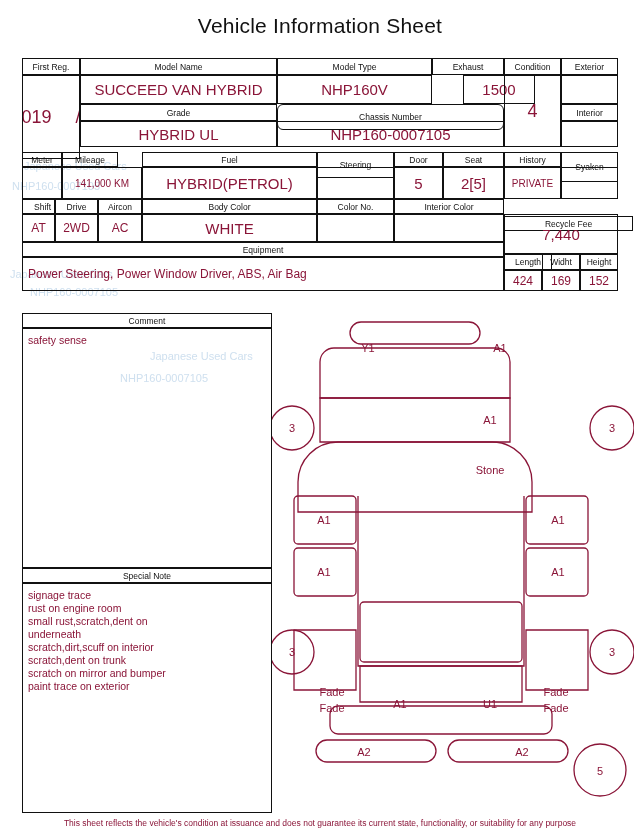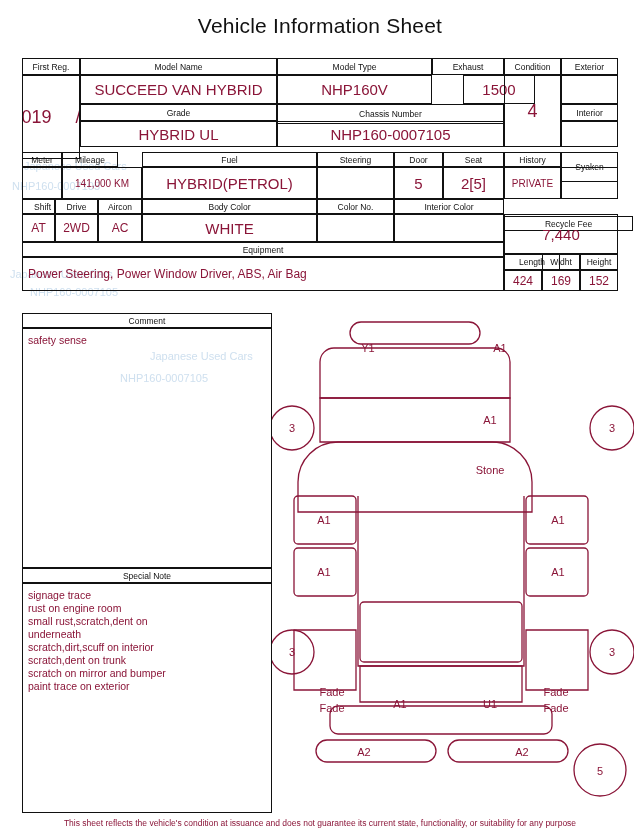--- a/index.html
+++ b/index.html
@@ -126,36 +126,36 @@
 
   <div class="cell lbl" style="left:504px; top:58px; width:57px; height:17px;">Condition</div>
   <div class="cell val v-big" style="left:504px; top:75px; width:57px; height:72px;">4</div>
 
   <div class="cell lbl" style="left:561px; top:58px; width:57px; height:17px;">Exterior</div>
   <div class="cell val v-sm" style="left:561px; top:75px; width:57px; height:29px;"></div>
 
   <div class="cell lbl" style="left:80px; top:104px; width:197px; height:17px;">Grade</div>
   <div class="cell val v-med" style="left:80px; top:121px; width:197px; height:26px;">HYBRID UL</div>
 
-  <div class="cell lbl" style="left:277px; top:104px; width:227px; height:20px;">Chassis Number</div>
+  <div class="cell lbl" style="left:277px; top:104px; width:227px; height:26px;border-radius:6px;">Chassis Number</div>
   <div class="cell val v-med" style="left:277px; top:121px; width:227px; height:26px;">NHP160-0007105</div>
 
   <div class="cell lbl" style="left:561px; top:104px; width:57px; height:17px;">Interior</div>
   <div class="cell val v-sm" style="left:561px; top:121px; width:57px; height:26px;"></div>
 
   <div class="cell lbl" style="left:22px; top:152px; width:40px; height:15px;">Meter</div>
   <div class="cell val v-xs" style="left:22px; top:167px; width:40px; height:32px;"></div>
 
   <div class="cell lbl" style="left:62px; top:152px; width:56px; height:15px;">Mileage</div>
   <div class="cell val v-xs" style="left:62px; top:167px; width:80px; height:32px;">141,000 KM</div>
 
   <div class="cell lbl" style="left:142px; top:152px; width:175px; height:15px;">Fuel</div>
   <div class="cell val v-med" style="left:142px; top:167px; width:175px; height:32px;">HYBRID(PETROL)</div>
 
-  <div class="cell lbl" style="left:317px; top:152px; width:77px; height:15px;">Steering</div>
+  <div class="cell lbl" style="left:317px; top:152px; width:77px; height:26px;">Steering</div>
   <div class="cell val v-sm" style="left:317px; top:167px; width:77px; height:32px;"></div>
 
   <div class="cell lbl" style="left:394px; top:152px; width:49px; height:15px;">Door</div>
   <div class="cell val v-med" style="left:394px; top:167px; width:49px; height:32px;">5</div>
 
   <div class="cell lbl" style="left:443px; top:152px; width:61px; height:15px;">Seat</div>
   <div class="cell val v-med" style="left:443px; top:167px; width:61px; height:32px;">2[5]</div>
 
   <div class="cell lbl" style="left:504px; top:152px; width:57px; height:15px;">History</div>
   <div class="cell val v-xs" style="left:504px; top:167px; width:57px; height:32px;">PRIVATE</div>
@@ -180,21 +180,21 @@
 
   <div class="cell lbl" style="left:394px; top:199px; width:110px; height:15px;">Interior Color</div>
   <div class="cell val v-sm" style="left:394px; top:214px; width:110px; height:28px;"></div>
 
   <div class="cell lbl" style="left:504px; top:216px; width:129px; height:15px;">Recycle Fee</div>
   <div class="cell val v-med" style="left:504px; top:214px; width:114px; height:40px;">7,440</div>
 
   <div class="cell lbl" style="left:22px; top:242px; width:482px; height:15px;">Equipment</div>
   <div class="cell val v-sm left" style="left:22px; top:257px; width:482px; height:34px;">Power Steering, Power Window  Driver, ABS, Air Bag</div>
 
-  <div class="cell lbl" style="left:504px; top:254px; width:56px; height:16px;">Length</div>
+  <div class="cell lbl" style="left:504px; top:254px; width:48px; height:16px;">Length</div>
   <div class="cell lbl" style="left:542px; top:254px; width:38px; height:16px;">Widht</div>
   <div class="cell lbl" style="left:580px; top:254px; width:38px; height:16px;">Height</div>
   <div class="cell val v-sm" style="left:504px; top:270px; width:38px; height:21px;">424</div>
   <div class="cell val v-sm" style="left:542px; top:270px; width:38px; height:21px;">169</div>
   <div class="cell val v-sm" style="left:580px; top:270px; width:38px; height:21px;">152</div>
 
   <div class="cell lbl" style="left:22px; top:313px; width:250px; height:15px;">Comment</div>
   <div class="cell" style="left:22px; top:328px; width:250px; height:240px;"></div>
   <div class="note-body" style="left:22px; top:328px; width:250px; height:240px;">safety sense</div>
 

